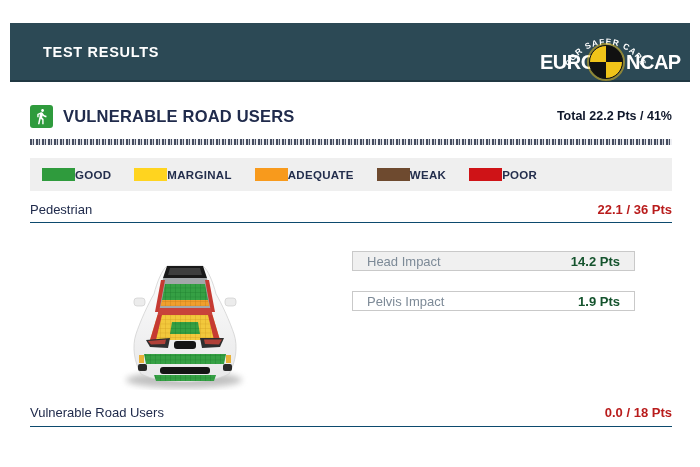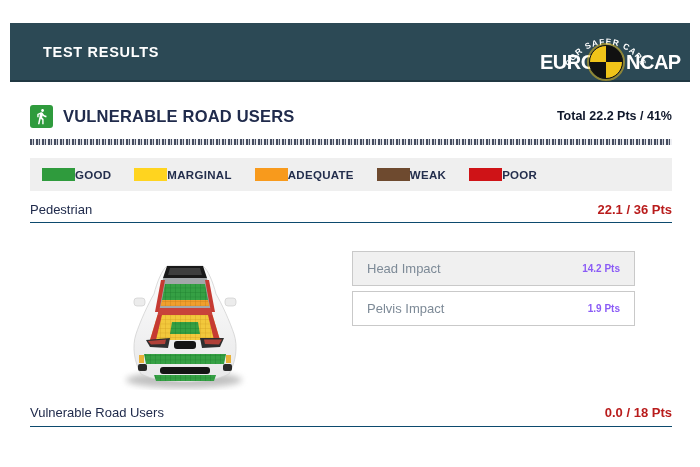--- a/index.html
+++ b/index.html
@@ -41,26 +41,26 @@
   .row-ped{top:196px;height:27px;}
   .row-vru{top:399px;height:28px;}
   .row-label{font-size:13px;color:#202b4c;}
   .row-score{font-size:13px;font-weight:bold;color:#b91c1c;}
 
   
   .car{position:absolute;left:110px;top:238px;width:150px;height:160px;}
 
   
   .itable{position:absolute;left:352px;top:251px;width:283px;}
-  .t-row{height:35px;border:1px solid #c9c9c9;margin-bottom:5px;background:#f0f0f0;
+  .t-row{height:20px;border:1px solid #c9c9c9;margin-bottom:20px;background:#f0f0f0;
        display:flex;align-items:center;justify-content:space-between;
        padding:0 14px;box-sizing:border-box;}
   .t-row.alt{background:#ffffff;}
   .t-label{font-size:13px;color:#7d8a97;}
-  .t-value{font-size:10px;font-weight:bold;color:#8b5cf6;}
+  .t-value{font-size:13px;font-weight:bold;color:#14532d;}
 </style>
 </head>
 <body>
 
 <div class="page">
 
   <div class="hdr">
     <div class="hdr-title">TEST RESULTS</div>
     <svg class="logo" viewBox="0 0 150 60">
       <path id="arcp" d="M36,48 A40,40 0 0 1 112,48" fill="none"></path>

